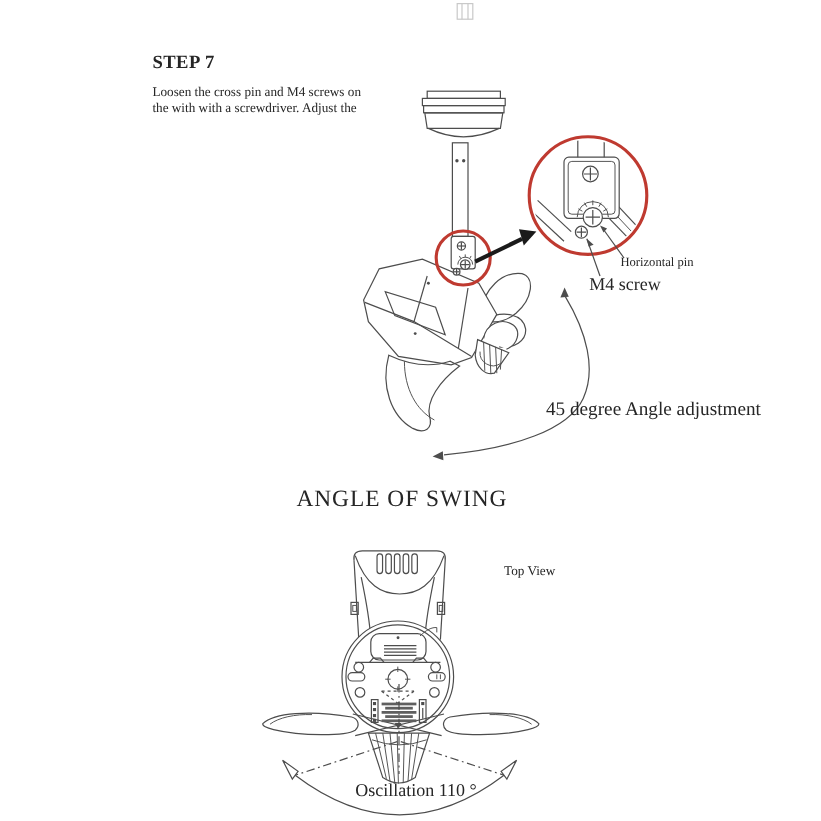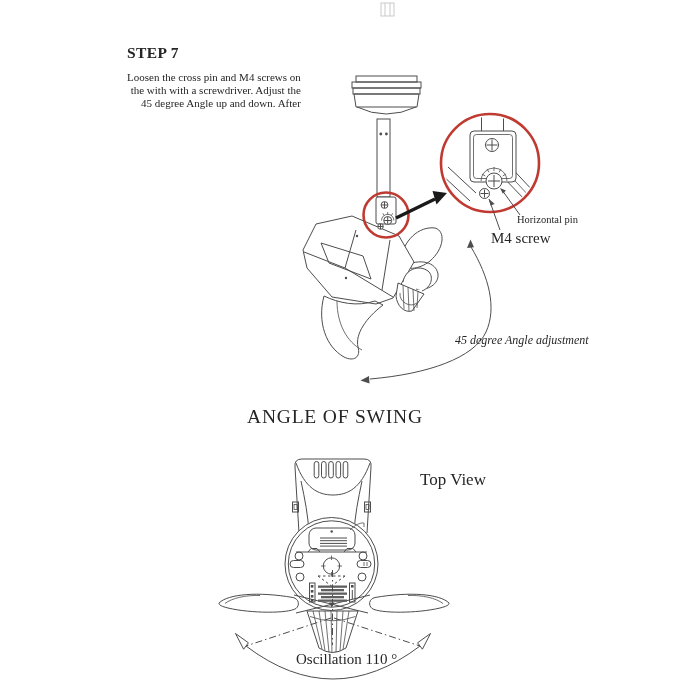--- a/index.html
+++ b/index.html
@@ -4,26 +4,26 @@
 <style>
   :root{
     --bg:#ffffff; --line:#4d4d4d; --text:#262626; --red:#bf3a30; --black:#1a1a1a; --faint:#c9c9c9;
   }
   html,body{margin:0;padding:0;background:#fff;}
   .canvas{position:relative;width:668px;height:684px;background:var(--bg);
     font-family:"Liberation Serif", serif;color:var(--text);overflow:hidden;}
   .art{position:absolute;left:0;top:0;}
   .txt{position:absolute;white-space:nowrap;}
   .step-title{left:127px;top:44px;font-size:15.5px;font-weight:bold;letter-spacing:.4px;}
-  .step-body{left:127px;top:71px;font-size:11px;line-height:13px;text-align:right;}
+  .step-body{left:127px;top:71px;font-size:11px;line-height:13px;}
   .lbl-hpin{left:517px;top:214px;font-size:10.5px;}
   .lbl-m4{left:491px;top:230px;font-size:15px;}
-  .lbl-angle{left:455px;top:333px;font-size:12px;font-style:italic;}
+  .lbl-angle{left:455px;top:333px;font-size:16px;}
   .hd-swing{left:247px;top:406px;font-size:19.5px;letter-spacing:.8px;font-family:Liberation Serif, serif;}
-  .lbl-topview{left:420px;top:470px;font-size:17px;text-align:right;}
+  .lbl-topview{left:420px;top:470px;font-size:11px;text-align:right;}
   .lbl-osc{left:296px;top:651px;font-size:15px;}
   svg .s{stroke:var(--line);fill:none;stroke-width:1;}
   svg .sw{stroke:var(--line);fill:#fff;stroke-width:1;}
   svg .f{fill:var(--line);stroke:none;}
   svg .bar{fill:#5f5f5f;stroke:none;}
   svg .red{stroke:var(--red);fill:none;stroke-width:2.6;}
   svg .blk{stroke:var(--black);fill:none;stroke-width:3.4;}
   svg .blkf{fill:var(--black);stroke:none;}
   svg .dd{stroke:var(--line);fill:none;stroke-width:1;stroke-dasharray:7 3 1.5 3;}
   svg .dsh{stroke:var(--line);fill:none;stroke-width:1;stroke-dasharray:2.5 2.5;}
@@ -270,21 +270,20 @@
       <path class="s" d="M246,646 Q333,712 420,646"></path>
       <polygon class="sw" points="235.5,633.5 248.4,642.8 243.6,649.2"></polygon>
       <polygon class="sw" points="430.5,633.5 417.6,642.8 422.4,649.2"></polygon>
     </g>
   </svg>
 
   <div class="txt step-title">STEP 7</div>
   <div class="step-body txt" style="white-space:normal;">
     <div>Loosen the cross pin and M4 screws on</div>
     <div>the with with a screwdriver. Adjust the</div>
-    <div>45 degree Angle up and down. After</div>
   </div>
   <div class="txt lbl-hpin">Horizontal pin</div>
   <div class="txt lbl-m4">M4 screw</div>
   <div class="txt lbl-angle">45 degree Angle adjustment</div>
   <div class="txt hd-swing">ANGLE OF SWING</div>
   <div class="txt lbl-topview">Top View</div>
   <div class="txt lbl-osc">Oscillation 110 °</div>
 </div>
 
 </body></html>

